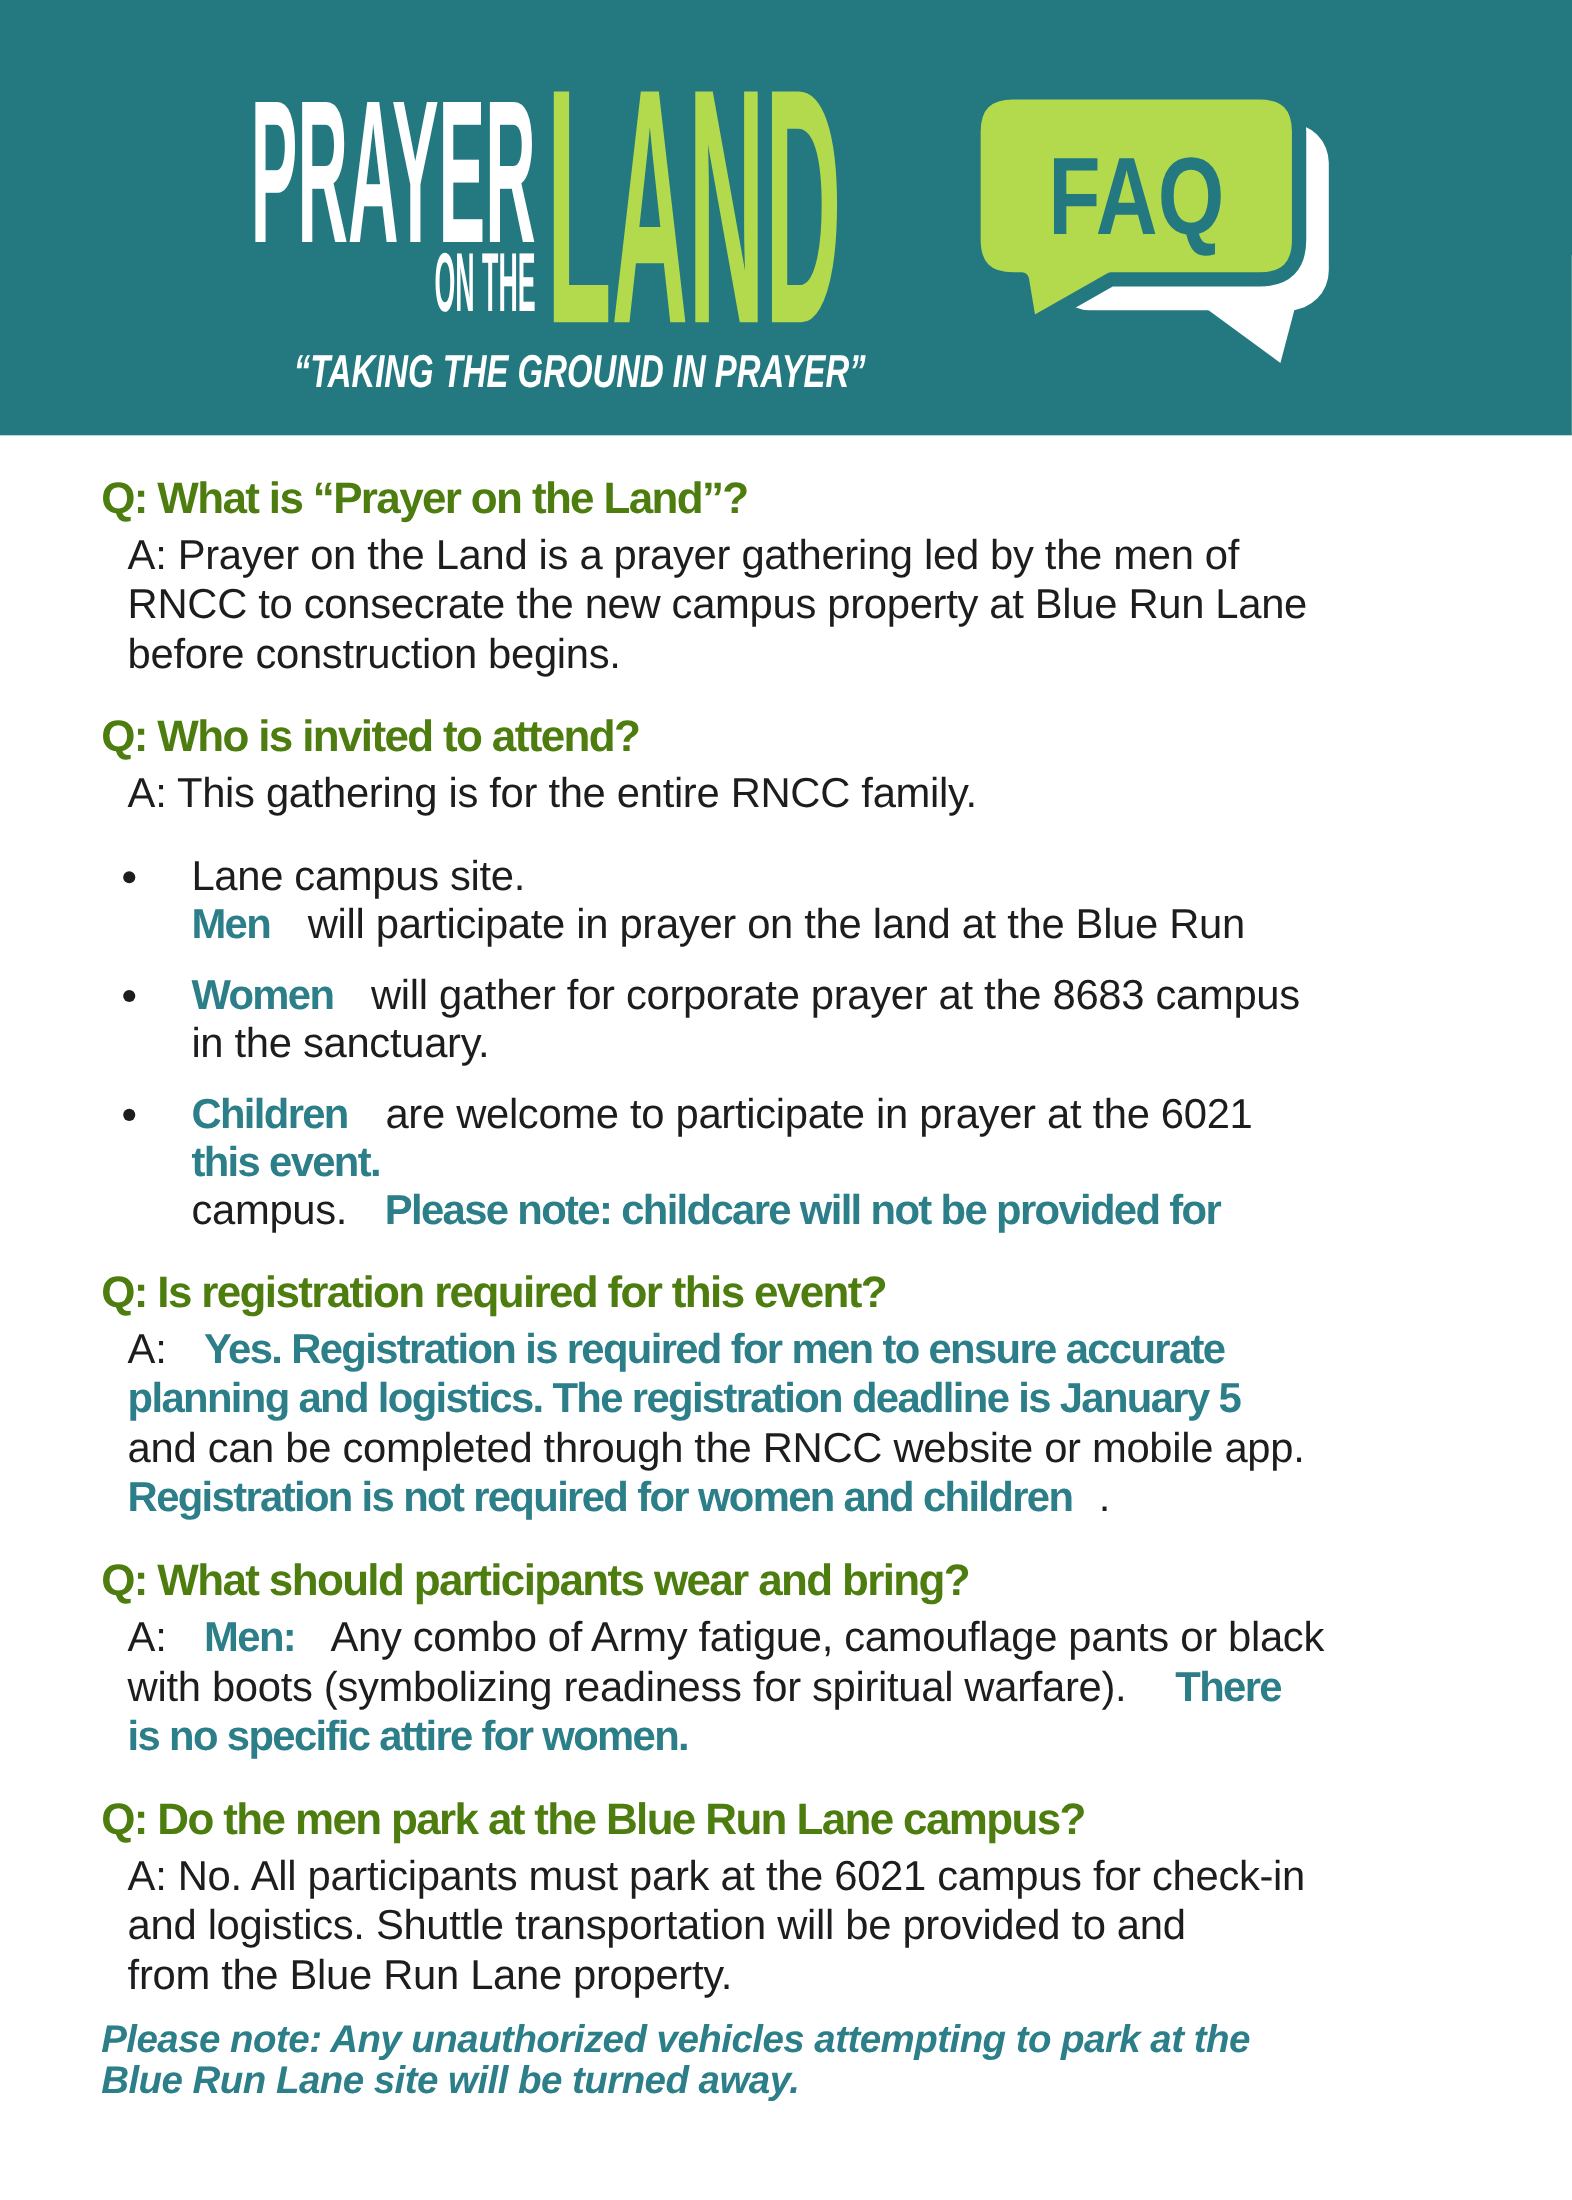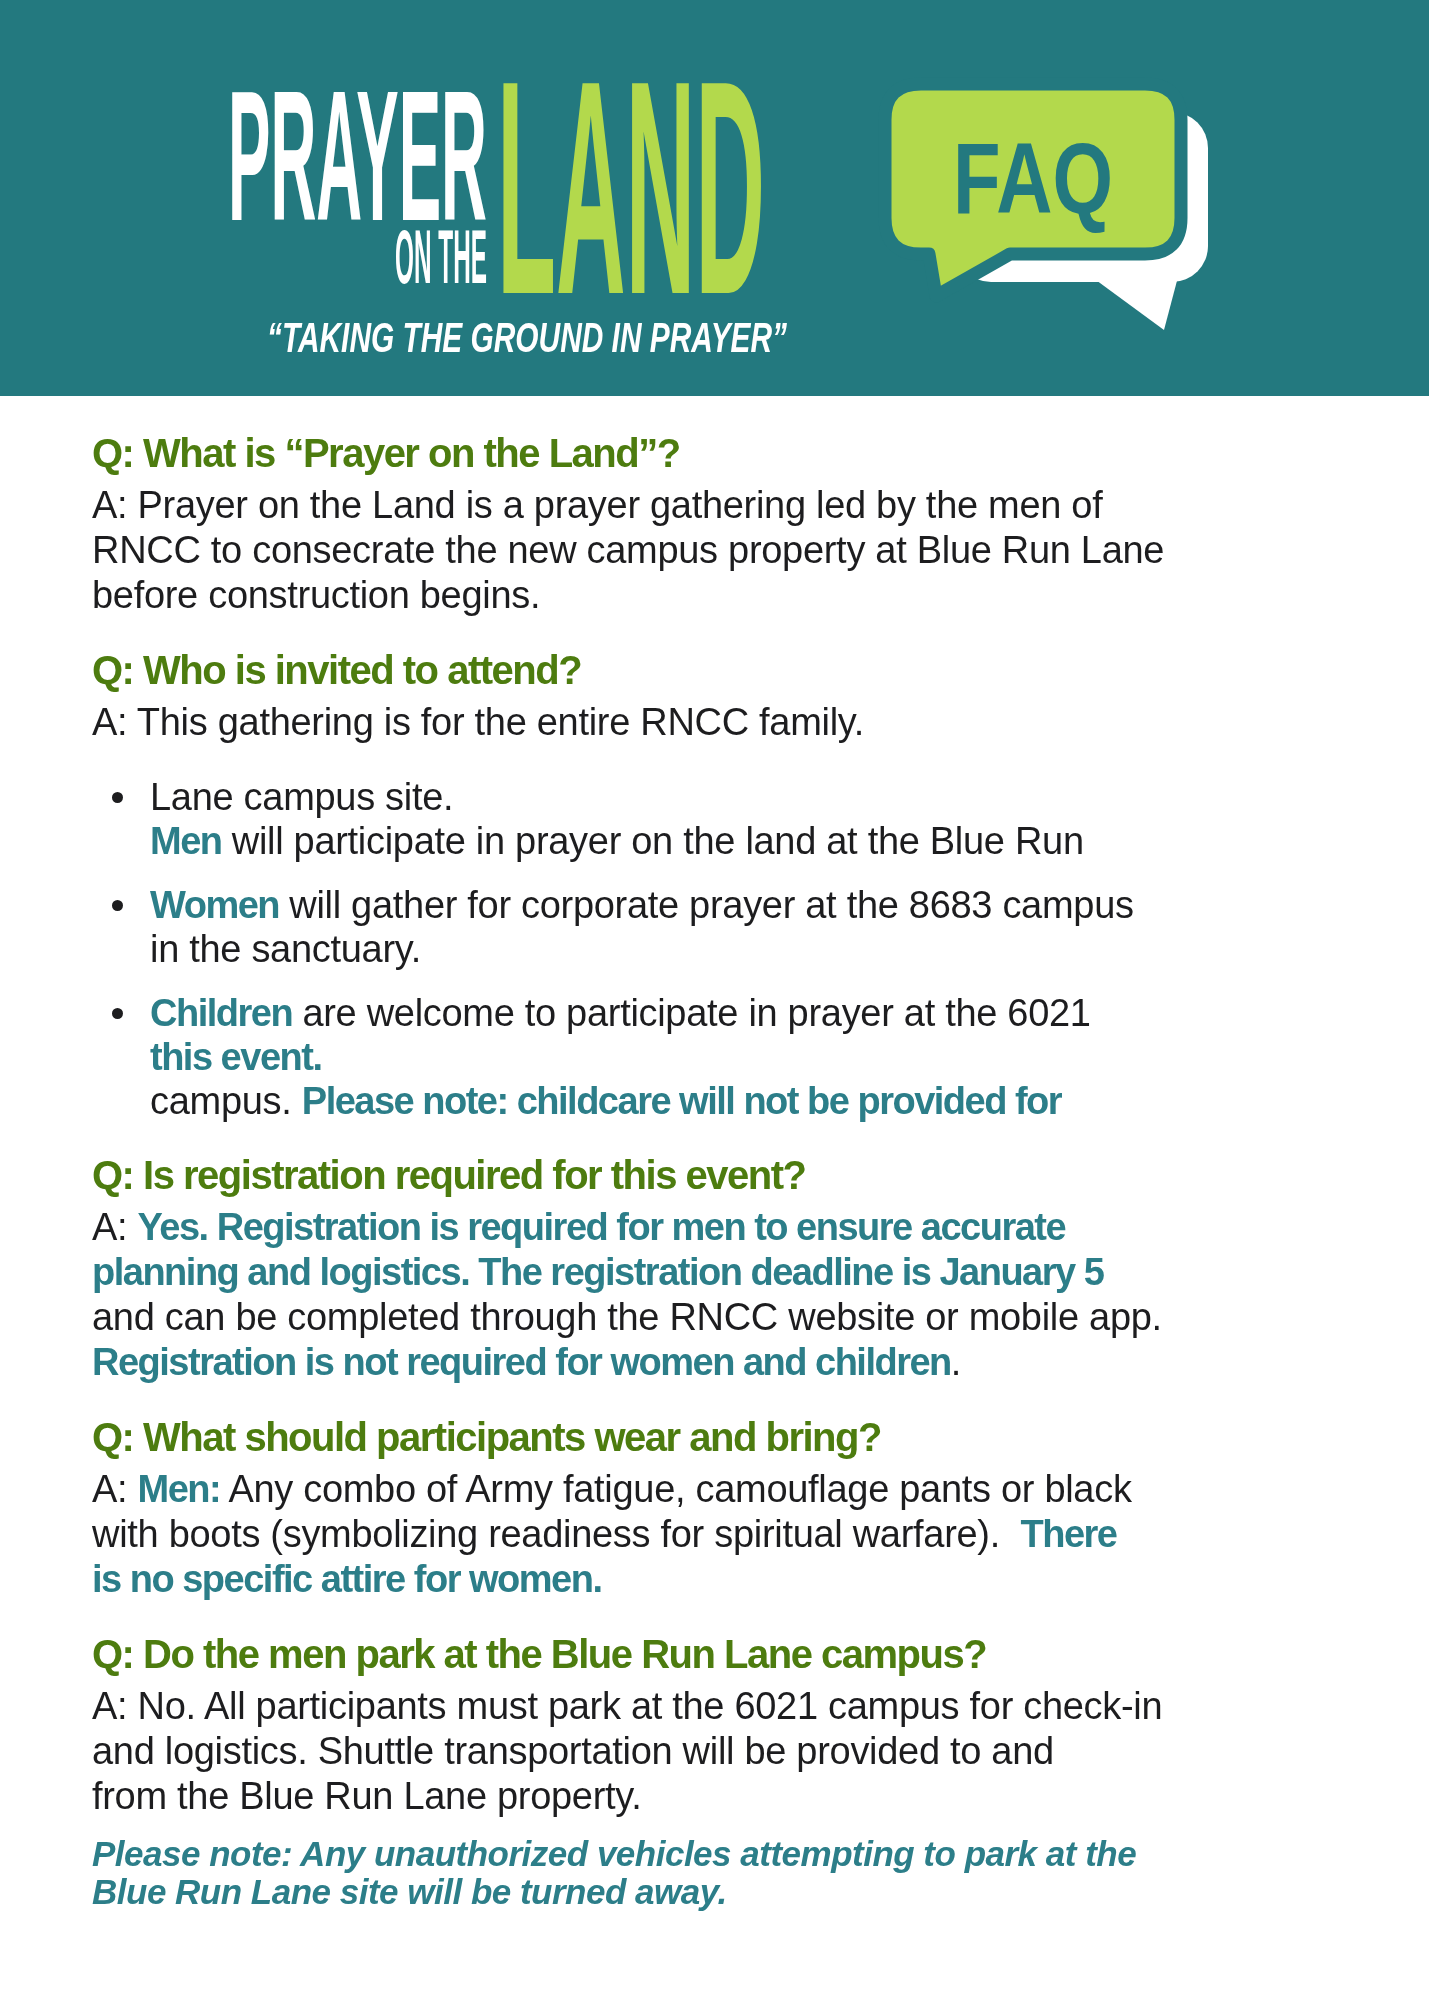--- a/index.html
+++ b/index.html
@@ -18,21 +18,21 @@
   .bubble-main{fill:var(--green);stroke:var(--teal);stroke-width:13;stroke-linejoin:round;}
 
   .content{padding:0 92px 40px 92px;}
   h2.q{
     font-size:40px;font-weight:700;letter-spacing:-1.5px;line-height:48px;
     margin:28px 0 0 0;color:#4d7c0f;white-space:pre;
   }
   h2.q.first{margin-top:45px;}
   .answer{margin-top:6px;}
   .line{white-space:pre;font-size:38px;line-height:45px;letter-spacing:-0.3px;color:var(--body);}
-  .run{white-space:pre;}
+  .run{white-space:pre;margin-left:24px;}
   .run.accent{font-weight:700;color:var(--accent);letter-spacing:-1.5px;}
   .bullets{margin-top:30px;}
   .bullet-item{display:flex;margin-bottom:20px;}
   .bullet-dot{width:11px;height:11px;border-radius:50%;background:var(--body);margin:17px 0 0 20px;flex:none;}
   .bullet-text{padding-left:27px;}
   .bullet-text .line{line-height:44px;}
   .note{margin-top:16px;}
   .note .line{
     font-size:35px;line-height:38px;font-style:italic;font-weight:700;
     color:var(--accent);letter-spacing:-0.5px;

